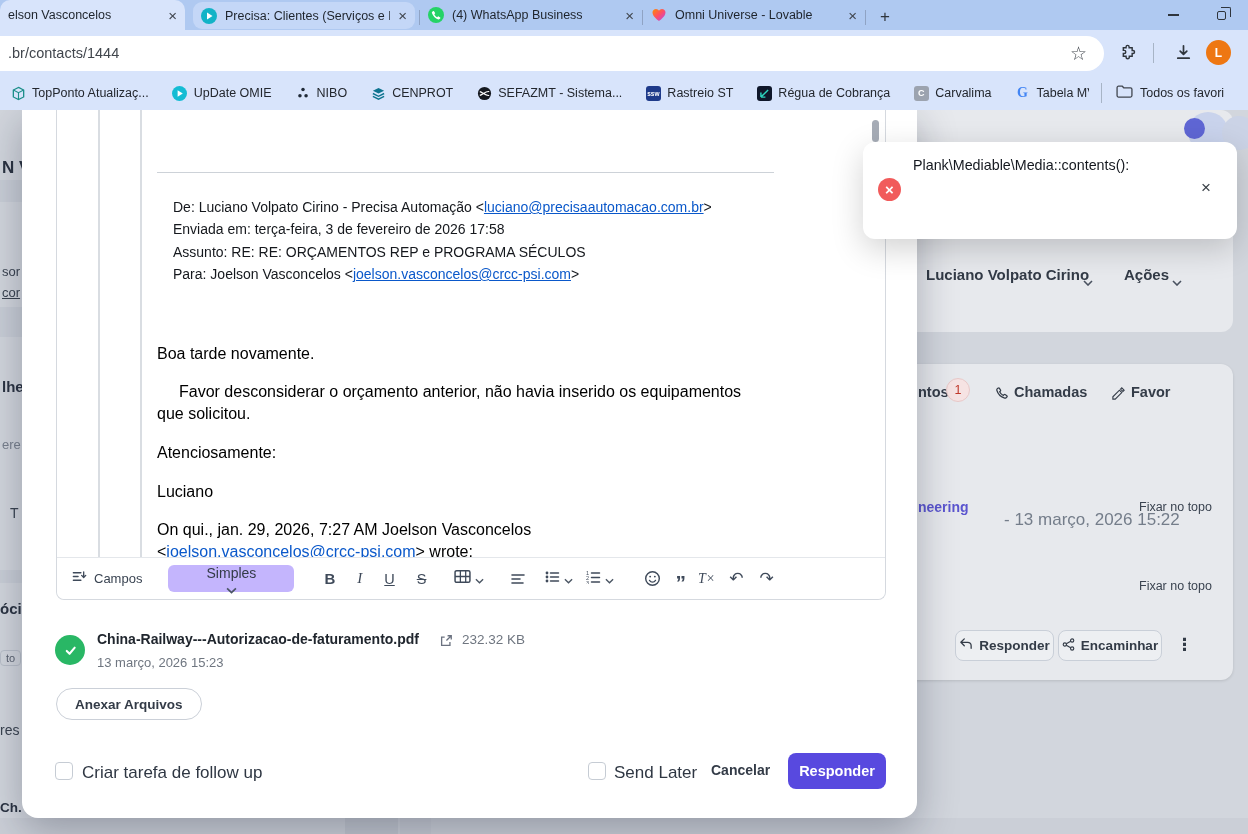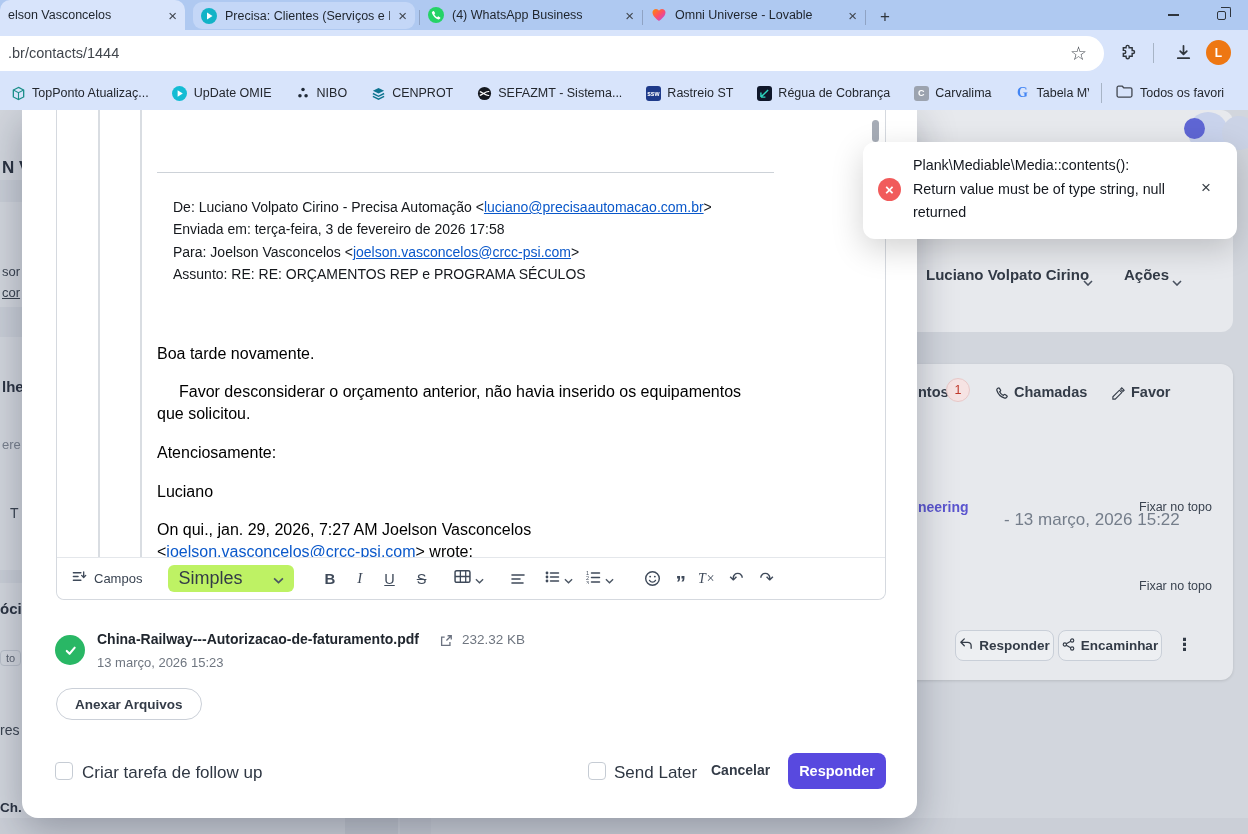--- a/index.html
+++ b/index.html
@@ -56,21 +56,21 @@
   .scroll-thumb { position:absolute; right:6px; top:10px; width:7px; height:22px; background:#A6ACB6; border-radius:4px; cursor:pointer; }
   .econtent { position:absolute; left:100px; top:0; width:622px; font-size:14px; color:#15181D; }
   .ehr { position:absolute; left:100px; top:62px; width:617px; height:1px; background:#CDD2D8; }
   .hline { line-height:22.3px; }
   .hline b { font-weight:400;margin-left:16px; }
   .mlink { color:#0A58CA; text-decoration:underline; cursor:pointer; }
   .para { position:absolute; line-height:22px; }
   .toolbar { position:absolute; left:0; right:0; bottom:0; height:42px; background:#fff; border-top:1px solid #E4E7EB; border-radius:0 0 8px 8px; display:flex; align-items:center; padding:0 14px; color:#3F4A5A; }
   .tb { display:flex; align-items:center; cursor:pointer; color:#3F4A5A; }
   .tb-label { font-size:13px; font-weight:500; color:#3A4452; margin-left:7px; }
-  .tb-select { width:126px; height:27px; background:#bef264; border-radius:6px; display:flex; align-items:center; justify-content:space-between; padding:0 10px; margin-left:26px; font-size:18px; color:#333B47; cursor:pointer; }
+  .tb-select { width:126px; height:27px; background:#c4b5fd; border-radius:6px; display:flex; align-items:center; justify-content:space-between; padding:0 10px; margin-left:26px; font-size:14px; color:#333B47; cursor:pointer;flex-direction:column; }
   .glyph-b { font-weight:700; font-size:15px; }
   .glyph-i { font-style:italic; font-family:"Liberation Serif",serif; font-size:15px; }
   .glyph-u { text-decoration:underline; font-size:14.5px; }
   .glyph-s { text-decoration:line-through; font-size:14.5px; }
   .glyph-q { font-size:21px; font-weight:700; line-height:10px; margin-top:8px; }
   .glyph-undo { font-size:17px; }
   .att-check { position:absolute; left:33px; top:525px; width:30px; height:30px; border-radius:50%; background:#29B765; display:flex; align-items:center; justify-content:center; }
   .att-name { position:absolute; left:75px; top:521px; font-size:14px; font-weight:700; color:#20262E; cursor:pointer; }
   .att-size { position:absolute; left:440px; top:522px; font-size:13.5px; color:#6F7680; }
   .att-date { position:absolute; left:75px; top:545px; font-size:13px; color:#6F7680; }
@@ -319,22 +319,22 @@
 
     <div class="editor">
       <span class="qbar" style="left:41px;"></span>
       <span class="qbar" style="left:83px;"></span>
       <span class="scroll-thumb"></span>
       <span class="ehr"></span>
 
       <div class="econtent" style="top:86px;">
         <div class="hline"><b>De:</b><span> Luciano Volpato Cirino - Precisa Automação &lt;</span><a class="mlink">luciano@precisaautomacao.com.br</a><span>&gt;</span></div>
         <div class="hline"><b>Enviada em:</b><span> terça-feira, 3 de fevereiro de 2026 17:58</span></div>
+        <div class="hline"><b>Assunto:</b><span> RE: RE: ORÇAMENTOS REP e PROGRAMA SÉCULOS</span></div>
         <div class="hline"><b>Para:</b><span> Joelson Vasconcelos &lt;</span><a class="mlink">joelson.vasconcelos@crcc-psi.com</a><span>&gt;</span></div>
-        <div class="hline"><b>Assunto:</b><span> RE: RE: ORÇAMENTOS REP e PROGRAMA SÉCULOS</span></div>
       </div>
 
       <div class="para" style="left:100px; top:233px;">Boa tarde novamente.</div>
       <div class="para" style="left:100px; top:271px; width:615px; text-indent:22px;">Favor desconsiderar o orçamento anterior, não havia inserido os equipamentos que solicitou.</div>
       <div class="para" style="left:100px; top:332px;">Atenciosamente:</div>
       <div class="para" style="left:100px; top:371px;">Luciano</div>
       <div class="para" style="left:100px; top:409px; width:580px;"><span>On qui., jan. 29, 2026, 7:27 AM Joelson Vasconcelos &lt;</span><a class="mlink">joelson.vasconcelos@crcc-psi.com</a><span>&gt; wrote:</span></div>
 
       <div class="toolbar">
         <span class="tb">
@@ -427,18 +427,17 @@
     <span class="cbx" style="left:566px; top:652px;"></span>
     <span class="ft-label" style="left:592px; top:653px;">Send Later</span>
     <span class="cancel-btn">Cancelar</span>
     <button class="submit-btn">Responder</button>
   </div>
 
   <div class="toast">
     <span class="toast-icon">×</span>
     <div class="toast-text">
       <span style="display:block;">Plank\Mediable\Media::contents():</span>
-      <span>Return value must be of type string, null returned</span>
     </div>
     <span class="toast-close">×</span>
   </div>
 
 </div>
 
 </body></html>

